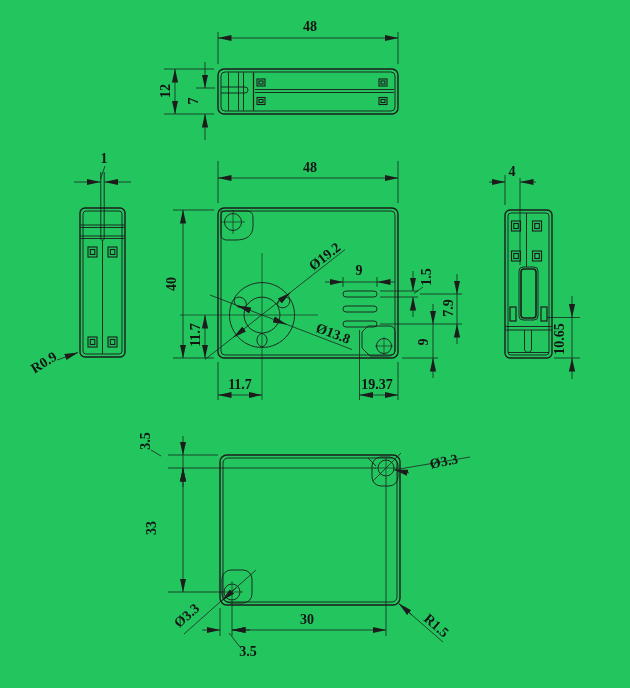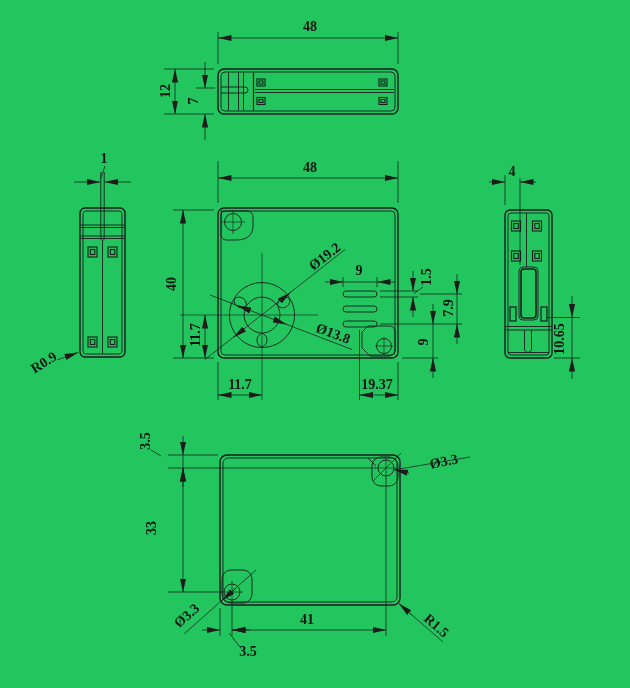--- a/index.html
+++ b/index.html
@@ -263,17 +263,17 @@
 <div class="dim-label r0" style="left:240px;top:385px">11.7</div>
 <div class="dim-label r0" style="left:377px;top:385px">19.37</div>
 
 <div class="dim-label r0" style="left:512px;top:172px">4</div>
 <div class="dim-label r90" style="left:560px;top:339px">10.65</div>
 
 <div class="dim-label r90" style="left:146px;top:441px">3.5</div>
 <div class="dim-label r90" style="left:152px;top:528px">33</div>
 <div class="dim-label rd10" style="left:444px;top:462px">Ø3.3</div>
 <div class="dim-label rd41n" style="left:187px;top:616px">Ø3.3</div>
-<div class="dim-label r0" style="left:307px;top:620px">41</div>
+<div class="dim-label r0" style="left:307px;top:620px">30</div>
 <div class="dim-label rd41p" style="left:436px;top:626px">R1.5</div>
 <div class="dim-label r0" style="left:248px;top:652px">3.5</div>
 
 </div>
 
 </body></html>

